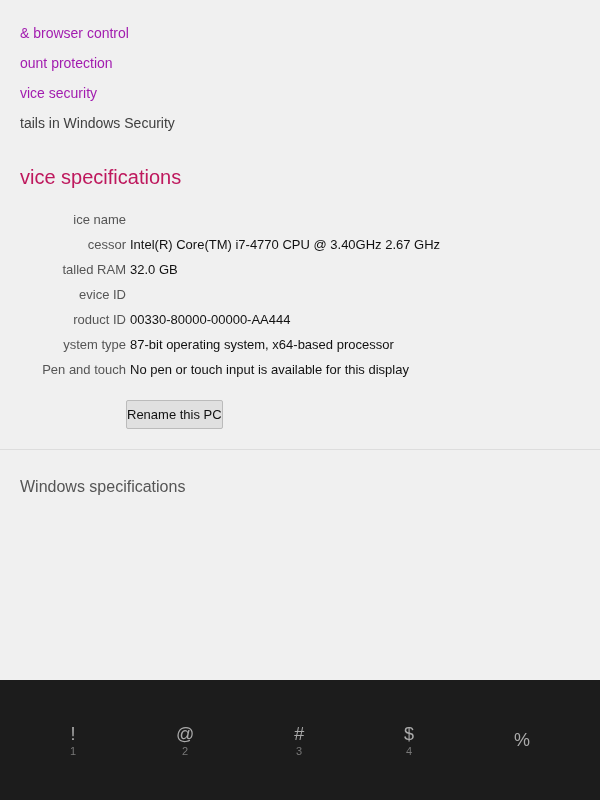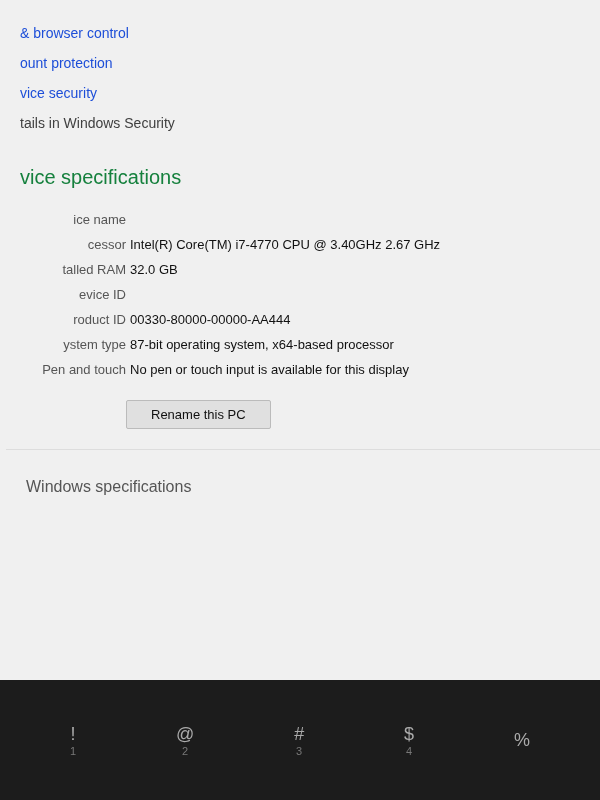--- a/index.html
+++ b/index.html
@@ -24,33 +24,33 @@
       position: relative;
       overflow: hidden;
     }
 
     .nav-items {
       padding: 18px 20px 0 20px;
     }
 
     .nav-item {
       font-size: 14px;
-      color: #1d4ed8;
+      color: #a21caf;
       padding: 7px 0;
       cursor: pointer;
     }
 
     .nav-item.link {
       color: #404040;
       cursor: pointer;
     }
 
     .section-title {
       font-size: 20px;
-      color: #15803d;
+      color: #be185d;
       font-weight: 400;
       padding: 28px 20px 18px 20px;
     }
 
     .specs-table {
       padding: 0 20px;
       width: 100%;
     }
 
     .spec-row {
@@ -71,35 +71,34 @@
     .spec-value {
       color: #111;
       flex: 1;
       font-size: 13px;
     }
 
     .rename-btn {
       margin: 18px 20px 0 126px;
       background-color: #e0e0e0;
       border: 1px solid #bbb;
-      padding: 6px 24px;
+      padding: 6px 0;
       font-size: 13px;
       color: #111;
       cursor: pointer;
       border-radius: 2px;
     }
 
     .windows-specs-title {
       font-size: 16px;
       color: #555;
       padding: 28px 20px 10px 20px;
       font-weight: 400;
       border-top: 1px solid #ddd;
       margin-top: 20px;
-      margin-left: 6px;
     }
 
     .keyboard-area {
       width: 600px;
       height: 120px;
       background-color: #1c1c1c;
       position: absolute;
       bottom: 0;
       display: flex;
       align-items: center;

